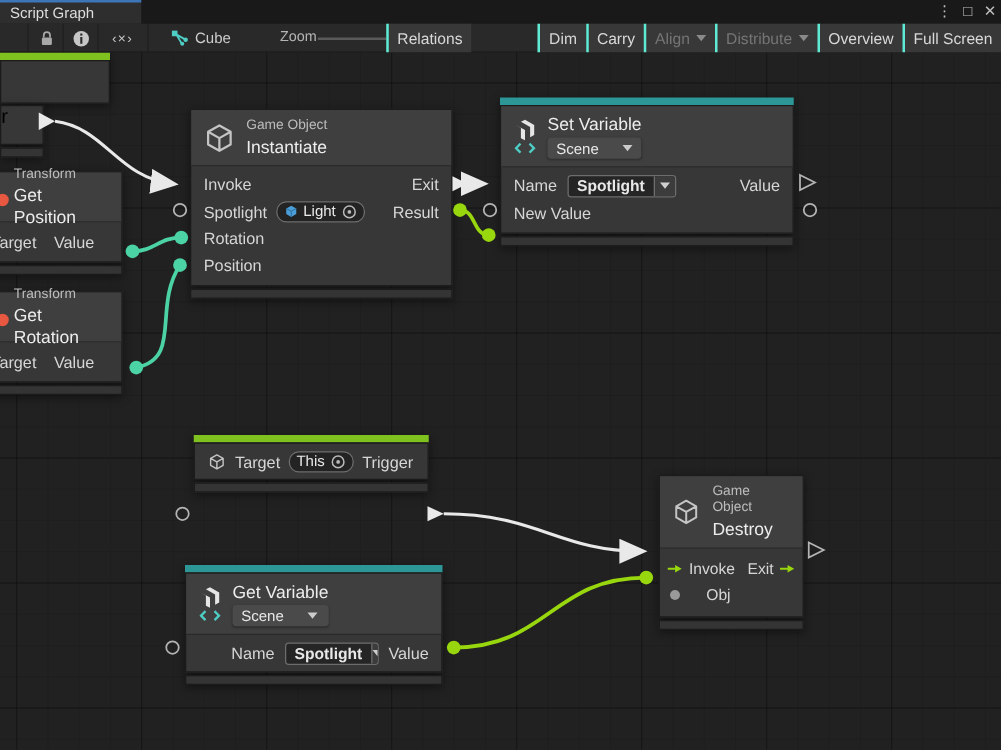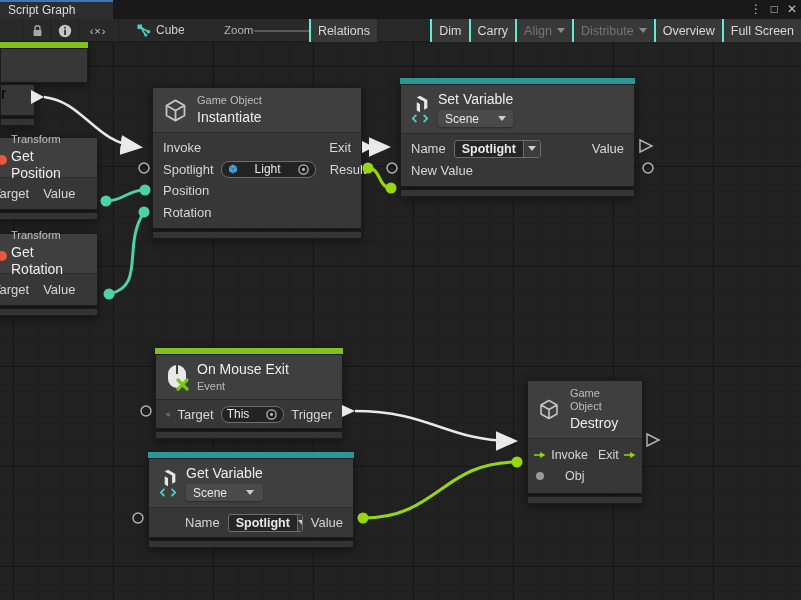--- a/index.html
+++ b/index.html
@@ -46,21 +46,21 @@
   .n-bar { height:6px; }
   .n-main { background:#373737; border:1px solid #1b1b1b; }
   .n-header { background:#3f3f3f; display:flex; align-items:center; gap:8px; padding:6px 10px 6px 9px; border-bottom:1px solid #2a2a2a; }
   .n-cat { font-size:11px; color:#bdbdbd; line-height:13px; }
   .n-title { font-size:14px; color:#ededed; line-height:17px; }
   .n-body .row { display:flex; align-items:center; padding:0 10px; color:#d6d6d6; font-size:13px; }
   .row-h21 { height:21.5px; }
   .spacer { flex:1; }
   .n-footer { height:8px; background:#343434; border:1px solid #1b1b1b; margin-top:2px; }
 
-  .pill { display:inline-flex; align-items:center; gap:16px; background:#232323; border:1px solid #6d6d6d;
+  .pill { display:inline-flex; align-items:center; gap:4px; background:#232323; border:1px solid #6d6d6d;
     border-radius:8px; padding:0 5px; height:17px; font-size:12px; color:#e8e8e8; }
   .picker { display:inline-flex; align-items:center; }
   .dropdown { display:inline-flex; align-items:stretch; background:#252525; border:1px solid #6d6d6d; border-radius:3px; height:18px; overflow:hidden; }
   .dropdown .dtext { padding:0 7px; font-size:12.5px; color:#e8e8e8; display:flex; align-items:center;font-weight:bold; }
   .dropdown .dbtn { width:17px; background:#3c3c3c; border-left:1px solid #6d6d6d; display:flex; align-items:center; justify-content:center; }
   .kind-dd { display:inline-flex; align-items:center; gap:19px; background:#4a4a4a; border-radius:3px;
     height:17px; padding:0 7px; font-size:12px; color:#e8e8e8; box-shadow:0 1px 2px rgba(0,0,0,0.3); }
   .kind-dd .dd-arrow { border-top-color:#cccccc; margin-left:0; }
 
   svg.overlay { position:absolute; left:0; top:0; width:801px; height:558px; pointer-events:none; }
@@ -229,24 +229,24 @@
             <span>Light</span>
             <svg class="picker" width="13" height="13" viewBox="0 0 14 14">
               <circle cx="7" cy="7" r="5" fill="none" stroke="#bbbbbb" stroke-width="1.3"></circle>
               <circle cx="7" cy="7" r="1.6" fill="#bbbbbb"></circle>
             </svg>
           </span>
           <span class="spacer"></span>
           <span>Result</span>
         </div>
         <div class="row row-h21">
+          <span>Rotation</span>
+        </div>
+        <div class="row row-h21">
           <span>Position</span>
-        </div>
-        <div class="row row-h21">
-          <span>Rotation</span>
         </div>
       </div>
     </div>
     <div class="n-footer"></div>
   </div>
 
   <div class="node" style="left:400px;top:36px;width:235px">
     <div class="n-bar" style="background:#2d9696"></div>
     <div class="n-main">
       <div class="n-header">
@@ -282,31 +282,20 @@
           <span>New Value</span>
         </div>
       </div>
     </div>
     <div class="n-footer"></div>
   </div>
 
   <div class="node" style="left:155px;top:306px;width:188px">
     <div class="n-bar" style="background:#7fc11e"></div>
     <div class="n-main">
-      <div class="n-header">
-        <svg width="24" height="28" viewBox="0 0 24 28">
-          <path d="M12 2 A 9 9 0 0 1 21 11 V16 A 9 9 0 0 1 3 16 V11 A 9 9 0 0 1 12 2 Z" fill="#e8e8e8"></path>
-          <rect x="11" y="2" width="2" height="9" fill="#3f3f3f"></rect>
-          <path d="M13 17 L22 26 M22 17 L13 26" stroke="#76c51f" stroke-width="3.2" stroke-linecap="round"></path>
-        </svg>
-        <div class="hdr-2col">
-          <span class="n-title">On Mouse Exit</span>
-          <span class="n-cat">Event</span>
-        </div>
-      </div>
       <div class="n-body">
         <div class="row" style="height:28px;gap:7px">
           <svg width="15" height="15" viewBox="0 0 24 24">
             <path d="M12 3 L20 7.5 V16.5 L12 21 L4 16.5 V7.5 Z M4 7.5 L12 12 L20 7.5 M12 12 V21" fill="none" stroke="#c4c4c4" stroke-width="1.8" stroke-linejoin="round"></path>
           </svg>
           <span>Target</span>
           <span class="pill">
             <span>This</span>
             <svg class="picker" width="13" height="13" viewBox="0 0 14 14">
               <circle cx="7" cy="7" r="5" fill="none" stroke="#bbbbbb" stroke-width="1.3"></circle>

